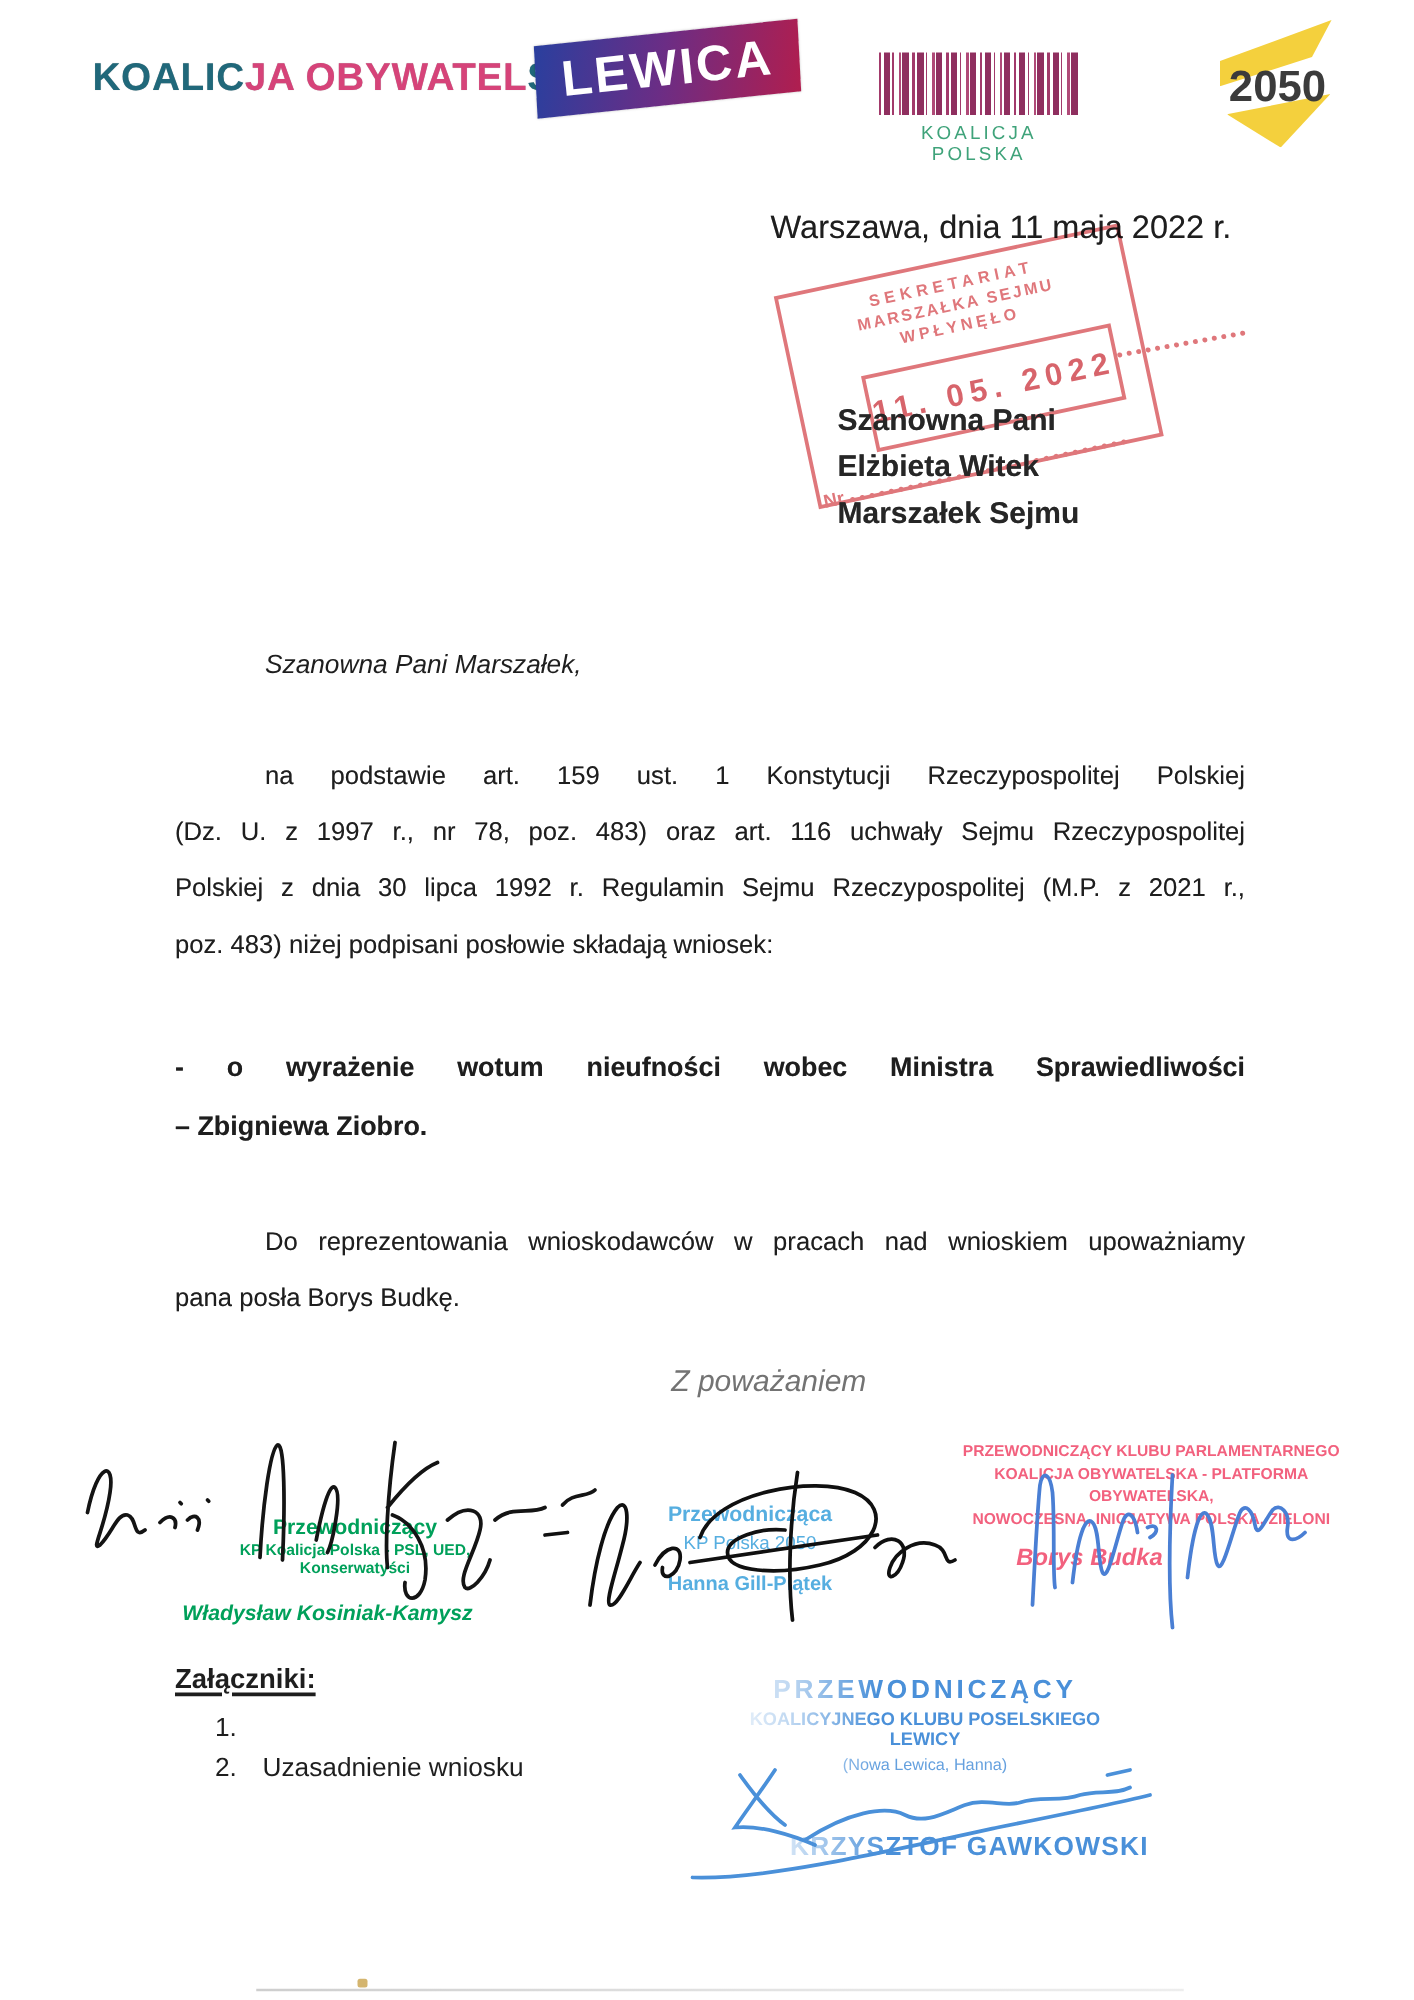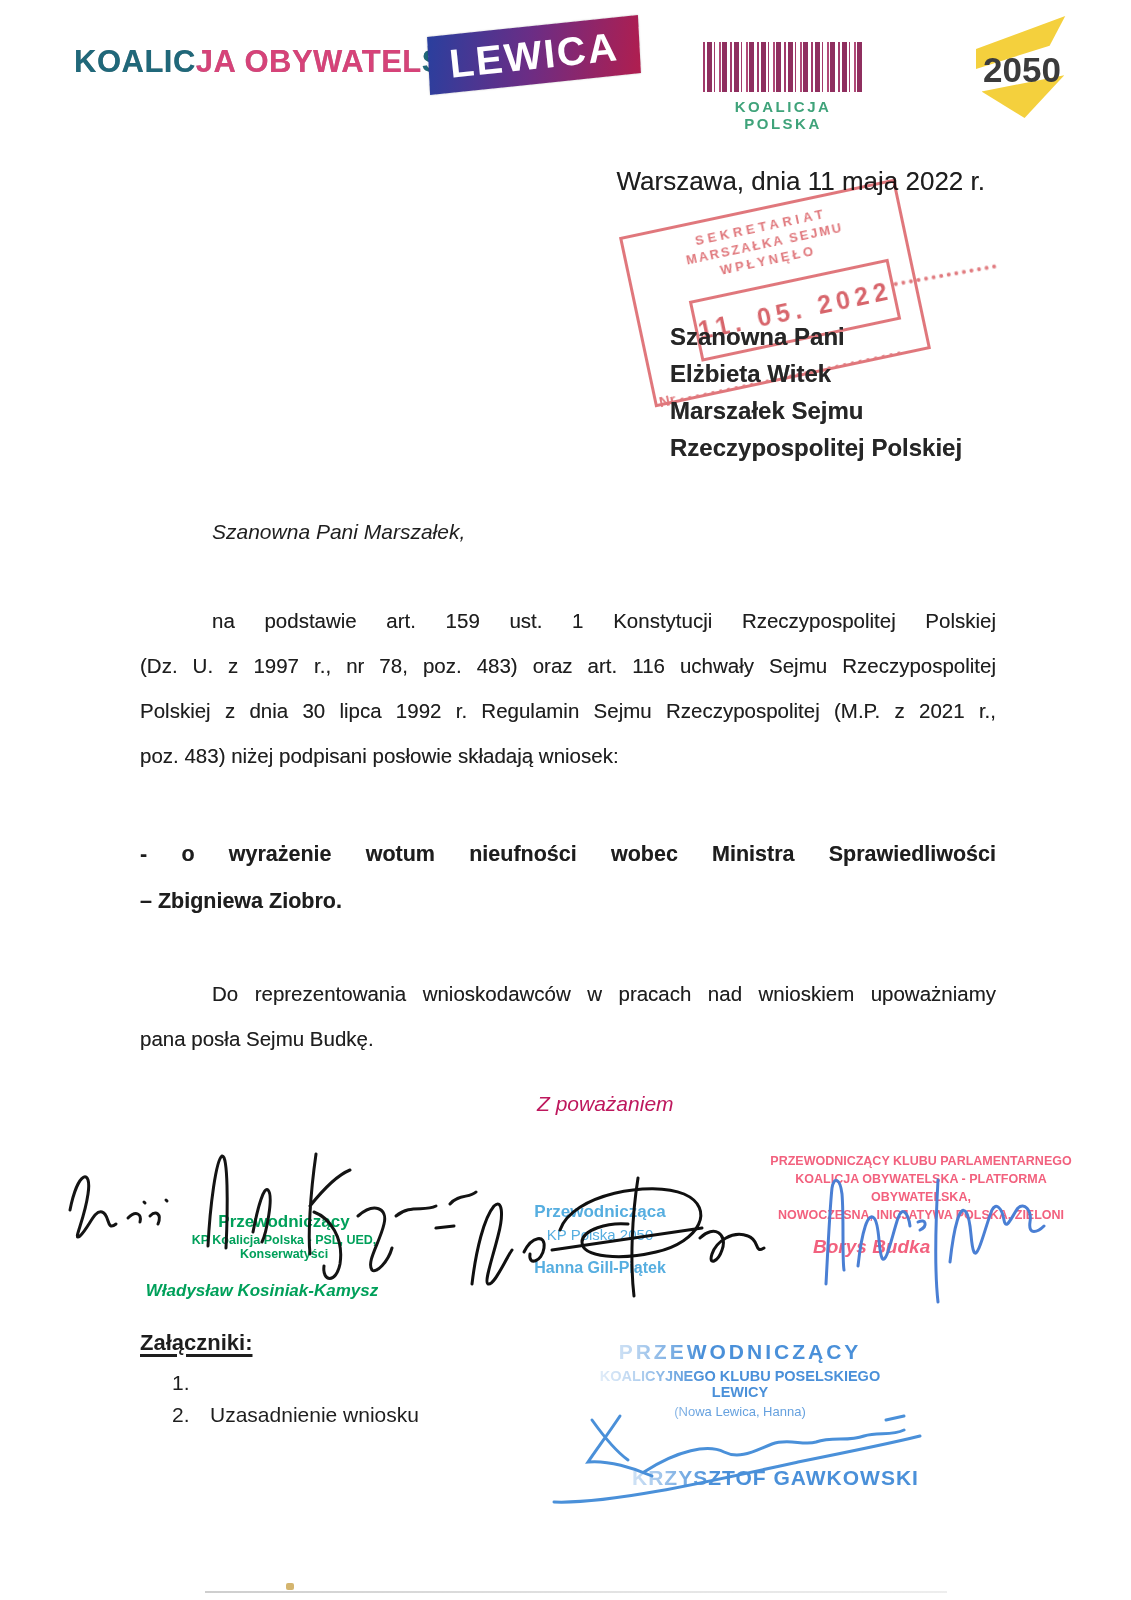--- a/index.html
+++ b/index.html
@@ -20,21 +20,21 @@
   .kp-logo{position:absolute;left:700px;top:42px;width:166px;text-align:center;}
   .kp-barcode{width:160px;height:50px;margin:0 auto;
     background:
       repeating-linear-gradient(90deg,
         #a23a6b 0 2px, #ffffff 2px 4px,
         #8f2f5f 4px 9px, #ffffff 9px 11px,
         #a23a6b 11px 12px, #ffffff 12px 16px,
         #b04a78 16px 18px, #ffffff 18px 19px,
         #8f2f5f 19px 24px, #ffffff 24px 27px);
   }
-  .kp-label{margin-top:6px;font-size:15px;font-weight:700;letter-spacing:2.5px;color:var(--kp-green,#3fa37a);}
+  .kp-label{margin-top:6px;font-size:15px;font-weight:400;letter-spacing:2.5px;color:var(--kp-green,#3fa37a);}
   .p2050-logo{position:absolute;left:952px;top:16px;width:92px;height:102px;margin-left:24px;}
   .p2050-top{position:absolute;left:0;top:0;width:100%;height:52%;background:var(--p2050-yellow,#f4d03d);
     clip-path:polygon(0 62%,97% 0,80% 56%,0 100%);}
   .p2050-bottom{position:absolute;left:6%;bottom:0;width:90%;height:42%;background:var(--p2050-yellow,#f4d03d);
     clip-path:polygon(0 38%,100% 0,52% 100%);}
   .p2050-text{position:absolute;left:0;top:34px;width:100%;text-align:center;
     font-size:35px;font-weight:800;color:#3b3b3b;letter-spacing:0;}
   
   .date-line{position:absolute;right:146px;top:166px;font-size:26px;color:#1e1e1e;
     text-shadow:0 0 .5px rgba(0,0,0,.4);}
@@ -60,21 +60,21 @@
   .salutation{position:absolute;left:212px;top:520px;font-size:21px;font-style:italic;color:#1e1e1e;}
   .para{position:absolute;left:140px;width:856px;font-size:20.5px;color:#1e1e1e;
     text-shadow:0 0 .4px rgba(0,0,0,.4);}
   .para .line{line-height:45px;}
   .fj{text-align:justify;text-align-last:justify;}
   .ind{text-indent:72px;}
   .p1{top:598px;}
   .motion{top:831px;font-weight:700;font-size:21.5px;}
   .motion .line{line-height:47px;}
   .p2{top:971px;}
-  .closing{position:absolute;left:537px;top:1092px;font-size:21px;font-style:italic;color:#be185d;}
+  .closing{position:absolute;left:537px;top:1092px;font-size:24px;font-style:italic;color:#737373;}
   
   .sig-svg{position:absolute;fill:none;}
   .role-green{position:absolute;left:150px;top:1212px;width:268px;text-align:center;color:var(--psl-green,#00a05a);}
   .role-green .r1{font-size:17px;font-weight:700;}
   .role-green .r2{font-size:12.5px;font-weight:700;filter:blur(.5px);margin-top:1px;}
   .name-green{position:absolute;left:128px;top:1281px;width:268px;text-align:center;
     color:var(--psl-green,#00a05a);font-size:17px;font-weight:700;font-style:italic;filter:blur(.4px);}
   .role-blue{position:absolute;left:500px;top:1202px;width:200px;text-align:center;color:var(--p2050-blue,#56aee0);}
   .role-blue .r1{font-size:17px;font-weight:600;}
   .role-blue .r2{font-size:15px;margin-top:4px;}
@@ -145,40 +145,39 @@
     <div class="stamp-nr">
       <span class="stamp-nr-label">Nr</span>
       <span class="stamp-dots-b"></span>
     </div>
   </div>
 
   <div class="addressee">
     <div>Szanowna Pani</div>
     <div>Elżbieta Witek</div>
     <div>Marszałek Sejmu</div>
-    <div>Rzeczypospolitej Polskiej</div>
   </div>
 
   <div class="salutation">Szanowna Pani Marszałek,</div>
 
   <div class="para p1">
     <div class="line fj ind">na podstawie art. 159 ust. 1 Konstytucji Rzeczypospolitej Polskiej</div>
     <div class="line fj">(Dz. U. z 1997 r., nr 78, poz. 483) oraz art. 116 uchwały Sejmu Rzeczypospolitej</div>
     <div class="line fj">Polskiej z dnia 30 lipca 1992 r. Regulamin Sejmu Rzeczypospolitej (M.P. z 2021 r.,</div>
     <div class="line">poz. 483) niżej podpisani posłowie składają wniosek:</div>
   </div>
 
   <div class="para motion">
     <div class="line fj">- o wyrażenie wotum nieufności wobec Ministra Sprawiedliwości</div>
     <div class="line">– Zbigniewa Ziobro.</div>
   </div>
 
   <div class="para p2">
     <div class="line fj ind">Do reprezentowania wnioskodawców w pracach nad wnioskiem upoważniamy</div>
-    <div class="line">pana posła Sejmu Budkę.</div>
+    <div class="line">pana posła Borys Budkę.</div>
   </div>
 
   <div class="closing">Z poważaniem</div>
 
   <div class="role-green">
     <div class="r1">Przewodniczący</div>
     <div class="r2">KP Koalicja Polska - PSL, UED, Konserwatyści</div>
   </div>
   <div class="name-green">Władysław Kosiniak-Kamysz</div>
   <svg class="sig-svg" style="left:58px;top:1146px;" width="420" height="135" viewBox="0 0 420 135">

